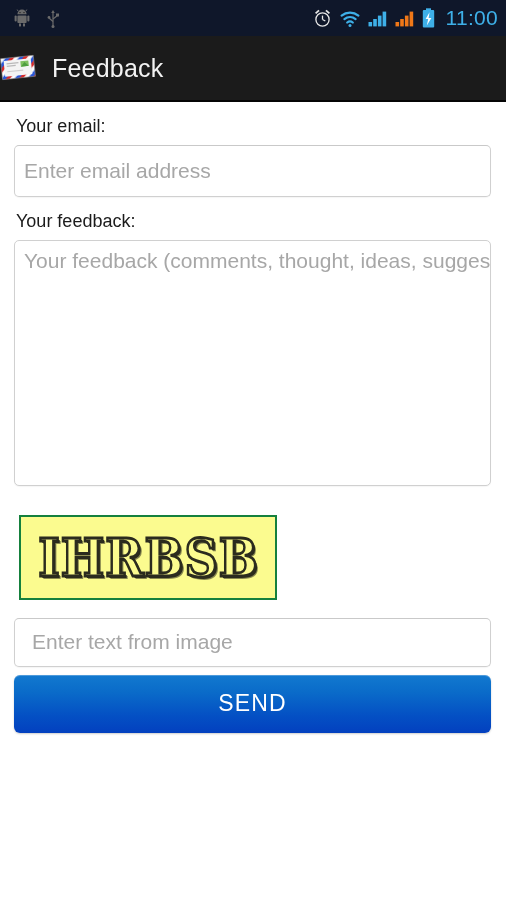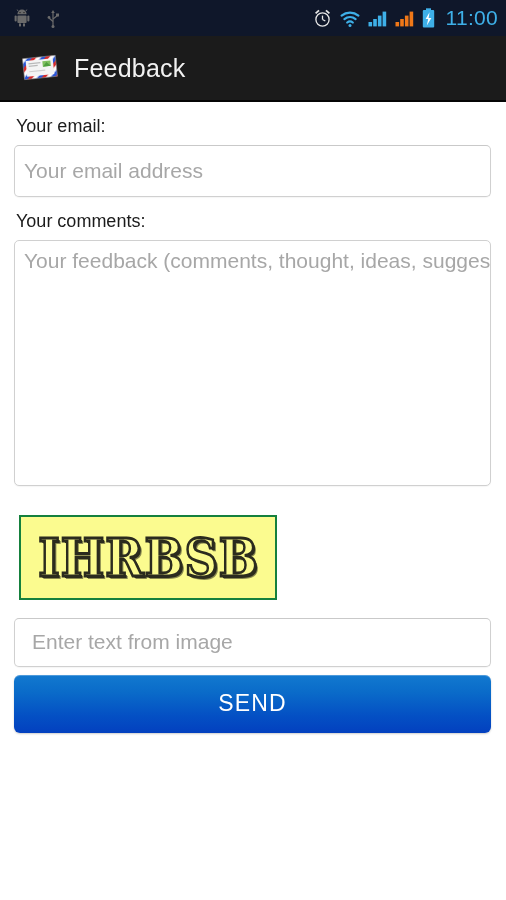--- a/index.html
+++ b/index.html
@@ -47,21 +47,20 @@
     font-family: "Liberation Sans", sans-serif;
   }
 
   
   #action-bar {
     height: 66px;
     background: #1b1b1b;
     border-bottom: 2px solid #050505;
     display: flex;
     align-items: center;
-    padding-left: 22px;
     box-sizing: border-box;
   }
   #app-icon {
     width: 36px;
     height: 28px;
     margin-right: 16px;
     flex: 0 0 auto;
   }
   #app-title {
     color: #f2f2f2;
@@ -279,24 +278,24 @@
       </g>
     </svg>
   </span>
   <span id="app-title">Feedback</span>
 </div>
 
 <div id="content">
 
   <div class="field-label">Your email:</div>
   <div class="text-input" id="email-input">
-    <span class="placeholder">Your email address</span>
-  </div>
-
-  <div class="field-label">Your comments:</div>
+    <span class="placeholder">Enter email address</span>
+  </div>
+
+  <div class="field-label">Your feedback:</div>
   <div id="feedback-input">
     <div id="feedback-placeholder">Your feedback (comments, thought, ideas, suggestions)</div>
   </div>
 
   <div id="captcha-wrap">
     <div id="captcha-image">
       <span id="captcha-text">IHRBSB</span>
     </div>
   </div>
 

